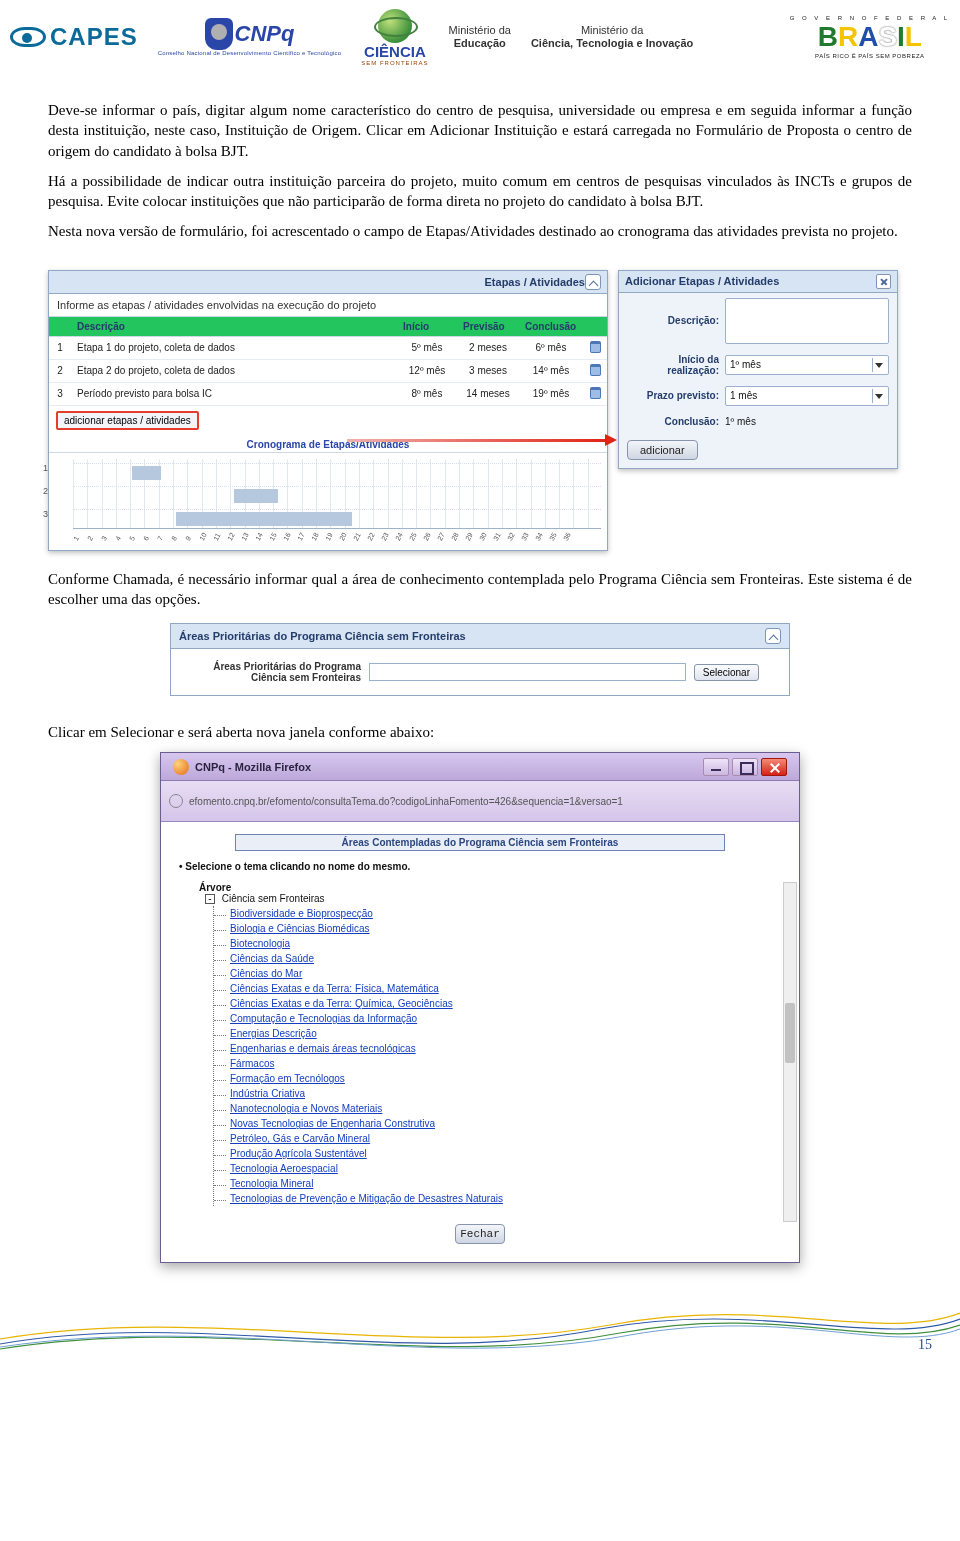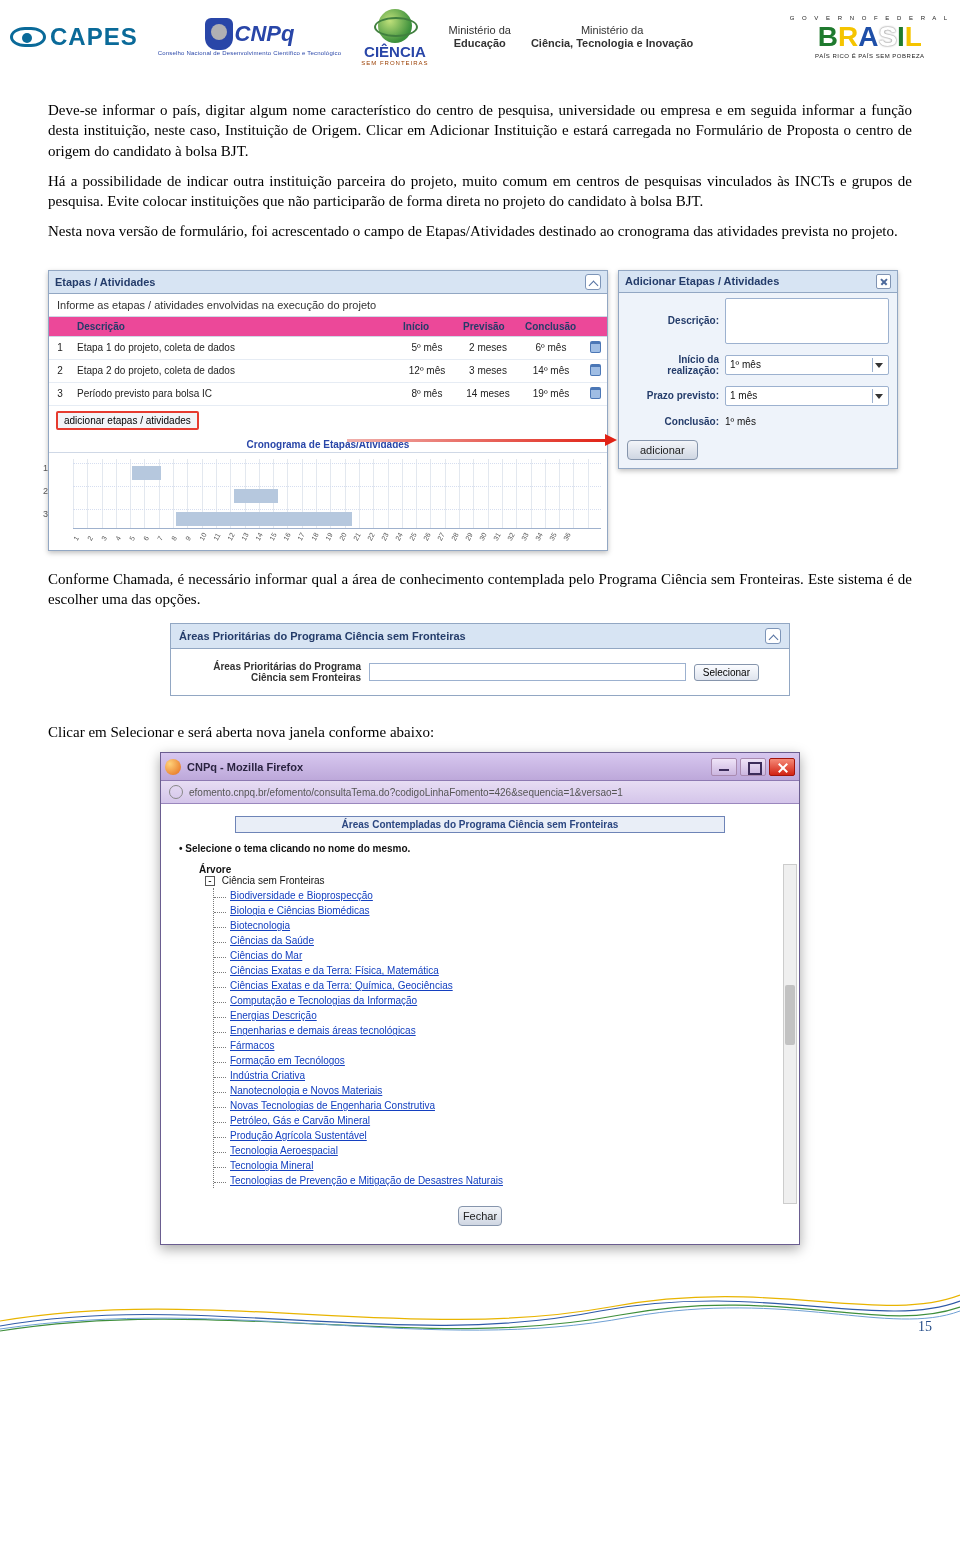--- a/index.html
+++ b/index.html
@@ -76,27 +76,27 @@
     display:flex; gap:10px; align-items:flex-start;
   }
   .etapas-left{
     width:560px; border:1px solid #92a7c3; background:#fff;
     box-shadow: 0 2px 5px rgba(0,0,0,.25);
     counter-reset: row;
   }
   .etapas-left .titlebar{
     background:#d7e4f3; border-bottom:1px solid #92a7c3;
     padding:3px 6px; font-weight:700; color:#243c6a;
-    display:flex;justify-content:space-between;align-items:center;
+    display:flex;justify-content:flex-end;align-items:center;
   }
   .etapas-left .sub{padding:5px 8px; color:#333;}
   .chev{width:16px;height:16px;border:1px solid #7d95b8;background:#fff;border-radius:3px;position:relative;}
   .chev::after{content:"";position:absolute;left:4px;top:7px;width:6px;height:6px;border-left:1.5px solid #5370a0;border-top:1.5px solid #5370a0;transform:rotate(45deg);}
   .etable{width:100%; border-collapse:collapse;}
-  .etable th{background:#ec4899;border-bottom:1px solid #cfd8e6;border-top:1px solid #cfd8e6;color:#243c6a;font-weight:700;font-size:10px;padding:4px 6px;text-align:left;}
+  .etable th{background:#22c55e;border-bottom:1px solid #cfd8e6;border-top:1px solid #cfd8e6;color:#243c6a;font-weight:700;font-size:10px;padding:4px 6px;text-align:left;}
   .etable td{border-bottom:1px solid #e6ecf4;padding:4px 6px;color:#222;font-size:10px;}
   .etable td.c{text-align:center;}
   .trash-icon{display:inline-block;width:11px;height:12px;border:1px solid #4b77b6;border-top:3px solid #4b77b6;border-radius:2px;background:linear-gradient(#9fbde4,#9fbde4);}
   .addbtn{
     margin:5px 7px; padding:2px 6px; font-size:10px;
     border:2px solid #e63b2f; border-radius:2px; background:#f2f4f7; display:inline-block;
   }
   .gantt-title{
     text-align:center; color:#2946a8; font-weight:700; font-size:10px; padding:4px 0 2px;
     position:relative;
@@ -152,33 +152,33 @@
 
   
   .ffwin{
     width:640px; margin:10px auto 0 auto; position:relative;
     border:1px solid #6a5d90; background:#fff;
     font-family:Verdana,Arial,sans-serif;font-size:11px;
     box-shadow: 0 4px 12px rgba(0,0,0,.35);
   }
   .ff-titlebar{
     height:28px;background:linear-gradient(#d7c7ef,#bda8da);
-    border-bottom:1px solid #8e7ab2;display:flex;align-items:center;justify-content:space-between;padding:0 4px;
+    border-bottom:1px solid #8e7ab2;display:flex;align-items:center;justify-content:space-between;padding:0 12px;
     color:#2a2340;font-weight:700;font-size:11px;
   }
   .ff-titlebar .left{display:flex;align-items:center;gap:6px;}
   .ff-fox{width:16px;height:16px;border-radius:50%;background:radial-gradient(circle at 30% 30%,#ffd27a,#e46a1a);}
   .winctrl{display:flex;gap:3px;}
   .winbtn{width:26px;height:18px;border:1px solid #a98bb0;background:linear-gradient(#efe4f8,#cbb6e0);border-radius:2px;position:relative;}
   .winbtn.min::after{content:"";position:absolute;left:7px;bottom:4px;width:10px;height:2px;background:#3c2c5a;}
   .winbtn.max::after{content:"";position:absolute;left:7px;top:3px;width:10px;height:9px;border:2px solid #3c2c5a;}
   .winbtn.close{background:linear-gradient(#f58a78,#d22314);border-color:#a3140b;}
   .winbtn.close::before,.winbtn.close::after{content:"";position:absolute;left:7px;top:8px;width:12px;height:2px;background:#fff;}
   .winbtn.close::before{transform:rotate(45deg);} .winbtn.close::after{transform:rotate(-45deg);}
-  .ff-addr{height:23px;background:linear-gradient(#e7ddf3,#d4c5ea);border-bottom:1px solid #9a87bd;display:flex;align-items:center;gap:6px;padding:0 8px;}
+  .ff-addr{height:41px;background:linear-gradient(#e7ddf3,#d4c5ea);border-bottom:1px solid #9a87bd;display:flex;align-items:center;gap:6px;padding:0 8px;}
   .ff-addr .globe{width:14px;height:14px;border-radius:50%;border:1.5px solid #888;}
   .ff-addr .url{color:#555;font-size:10px;}
   .ff-body{padding:10px 14px 8px 14px; min-height:380px; position:relative; background:#fff;}
   .ff-body .inner-title{
     border:1px solid #6e84b7; background:#e9eef7; color:#2b4680;font-weight:700;
     text-align:center;font-size:10px;padding:2px 0;margin:2px 60px 10px 60px;
   }
   .ff-body .instr{font-size:10px;font-weight:700;color:#111;padding-left:4px;}
   .tree{padding:10px 4px 8px 24px;font-size:10px;}
   .tree .root{color:#111;font-weight:700;}
@@ -453,21 +453,21 @@
               <li class="leaf"><a>Novas Tecnologias de Engenharia Construtiva</a></li>
               <li class="leaf"><a>Petróleo, Gás e Carvão Mineral</a></li>
               <li class="leaf"><a>Produção Agrícola Sustentável</a></li>
               <li class="leaf"><a>Tecnologia Aeroespacial</a></li>
               <li class="leaf"><a>Tecnologia Mineral</a></li>
               <li class="leaf"><a>Tecnologias de Prevenção e Mitigação de Desastres Naturais</a></li>
             </ul>
         </div>
       </div>
       <div class="actions">
-        <span class="btn" style="padding:3px 4px;">Fechar</span>
+        <span class="btn" style="padding:3px 4px;font-family:Liberation Mono, monospace;">Fechar</span>
       </div>
       <div class="ff-scroll">
         <div class="thumb"></div>
       </div>
     </div>
   </div>
 
 </div>
 
 <div class="waves">

